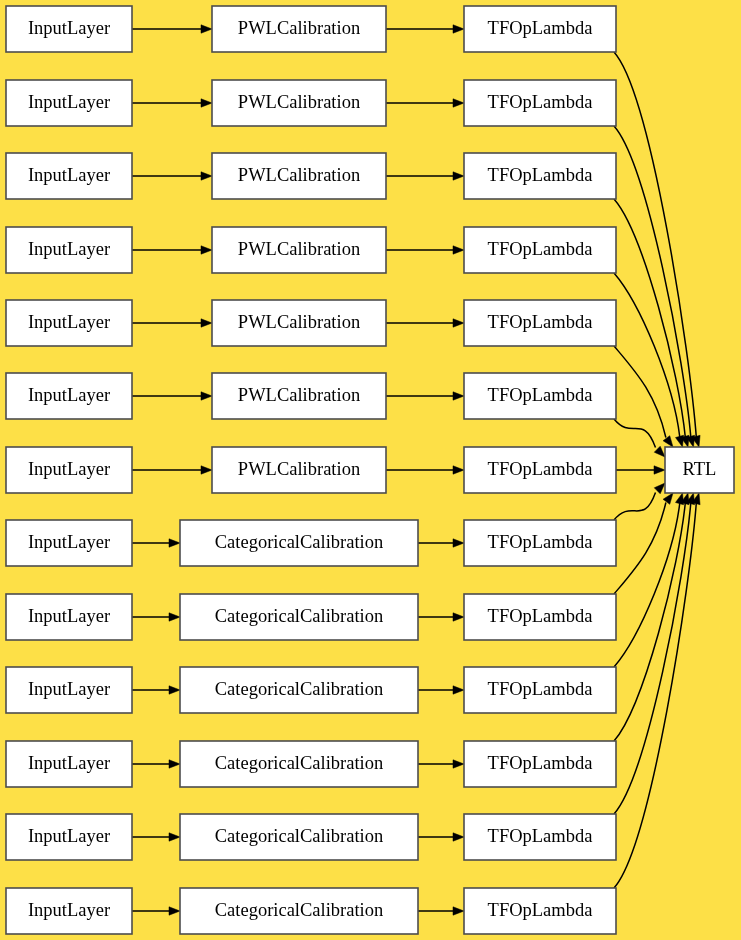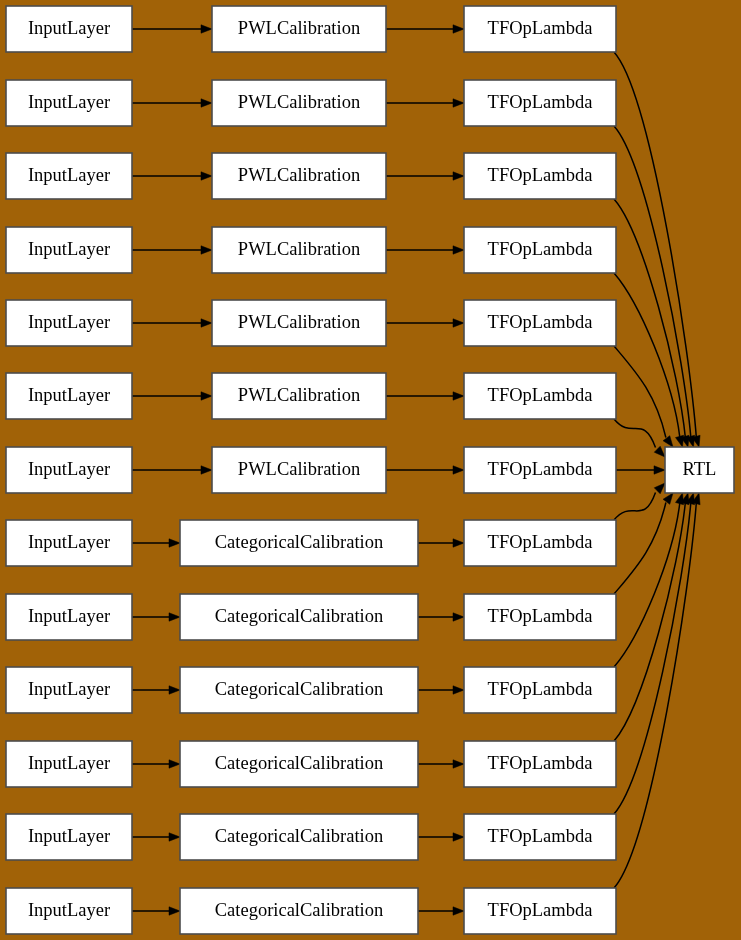--- a/index.html
+++ b/index.html
@@ -11,21 +11,21 @@
   body {
     width: 741px;
     height: 940px;
     font-family: "Liberation Serif", "DejaVu Serif", serif;
     overflow: hidden;
   }
   #graph-root {
     position: relative;
     width: 741px;
     height: 940px;
-    background: #a16207;
+    background: #fde047;
   }
   #graph-svg {
     position: absolute;
     top: 0;
     left: 0;
     width: 741px;
     height: 940px;
     display: block;
   }
   .node-box {

